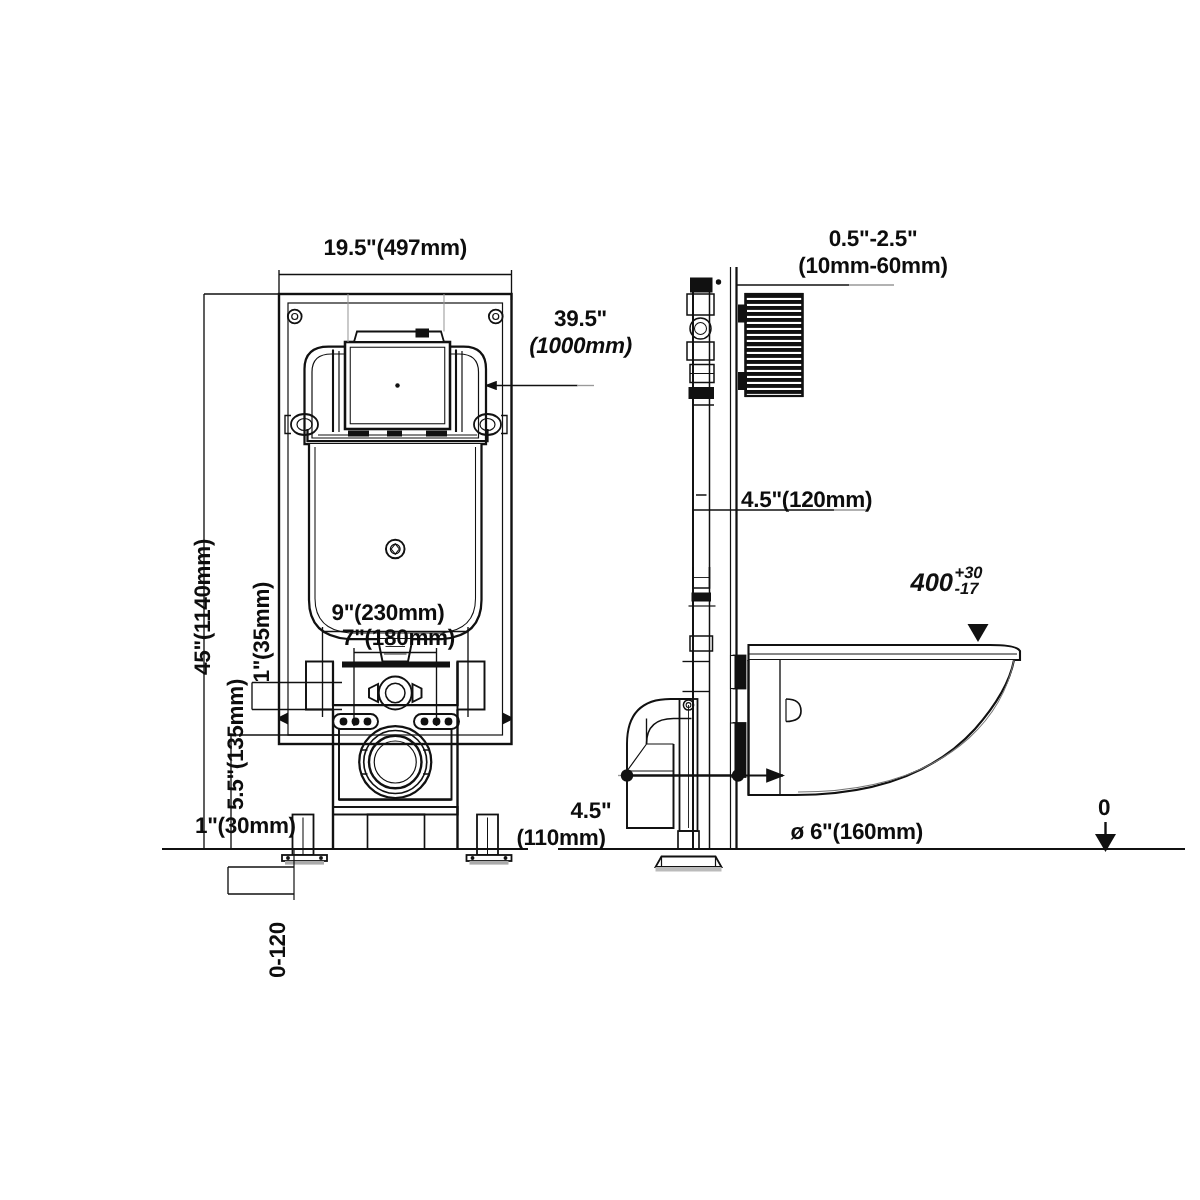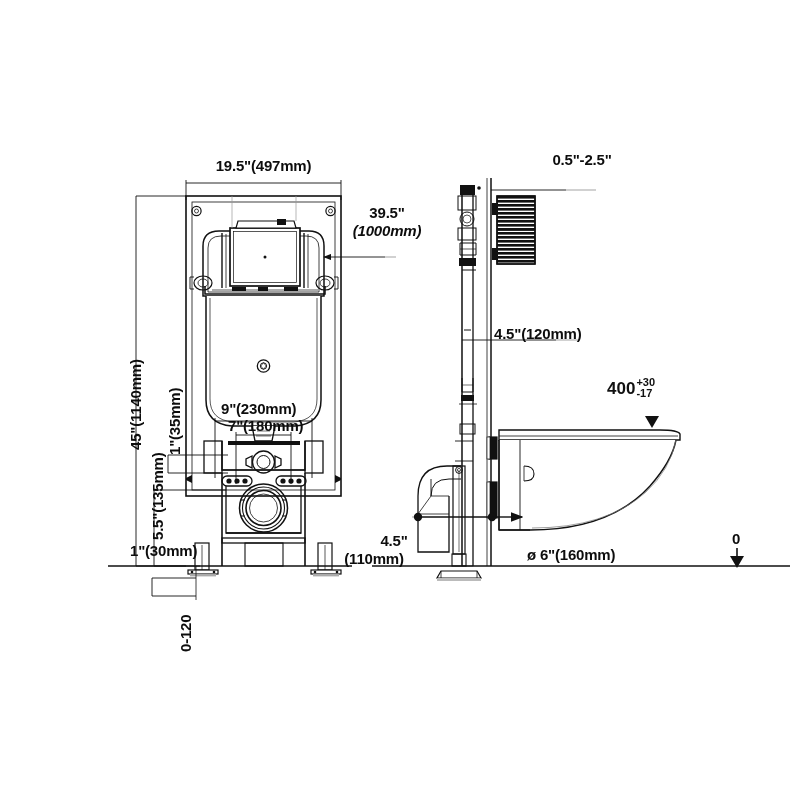--- a/index.html
+++ b/index.html
@@ -314,27 +314,28 @@
 
   <div class="lbl s15" style="left:221px;top:401px;">9"(230mm)</div>
 
   <div class="lbl s15" style="left:228px;top:418px;">7"(180mm)</div>
 
   <div class="lbl s15" style="left:130px;top:543px;">1"(30mm)</div>
 
   <div class="lbl s15 rot" style="left:178px;top:652px;">0-120</div>
 
   <div class="lbl s15 ctr" style="left:489px;top:152px;width:186px;">0.5"-2.5"</div>
+  <div class="lbl s15 ctr" style="left:489px;top:170px;width:186px;">(10mm-60mm)</div>
 
   <div class="lbl s15" style="left:494px;top:326px;">4.5"(120mm)</div>
 
   <div class="lbl s15 ctr" style="left:356px;top:533px;width:76px;">4.5"</div>
   <div class="lbl s15 ctr" style="left:332px;top:551px;width:84px;">(110mm)</div>
 
   <div class="lbl s15" style="left:527px;top:547px;">ø 6"(160mm)</div>
 
-  <div class="tolwrap" style="left:607px;top:378px;">
+  <div class="tolwrap" style="left:607px;top:378px;font-style:italic;">
     <span class="tolbase">400</span><span class="tolstack"><span style="display:block">+30</span><span style="display:block">-17</span></span>
   </div>
 
   <div class="lbl s15" style="left:732px;top:531px;">0</div>
 
 </div>
 
 </body></html>

